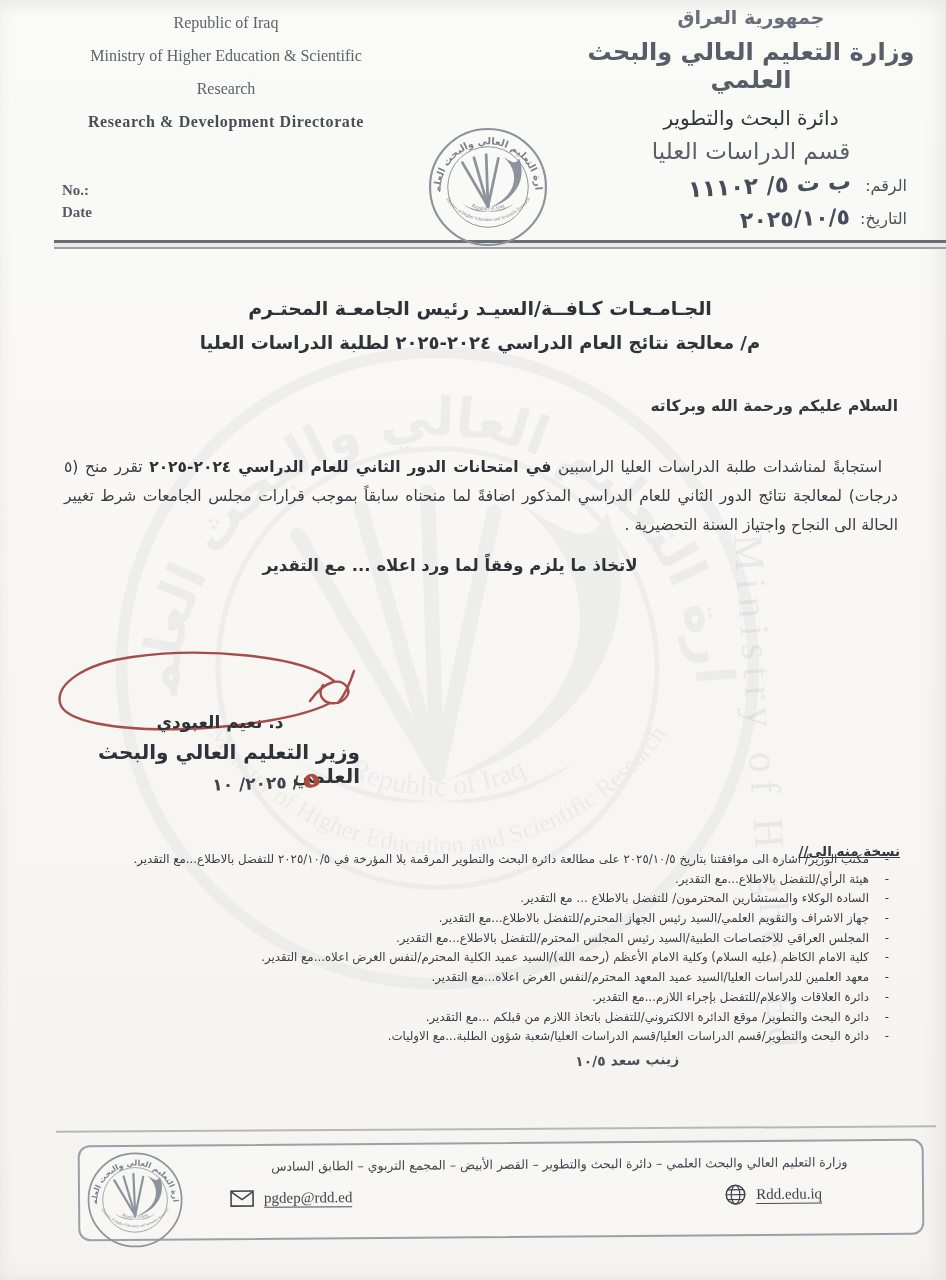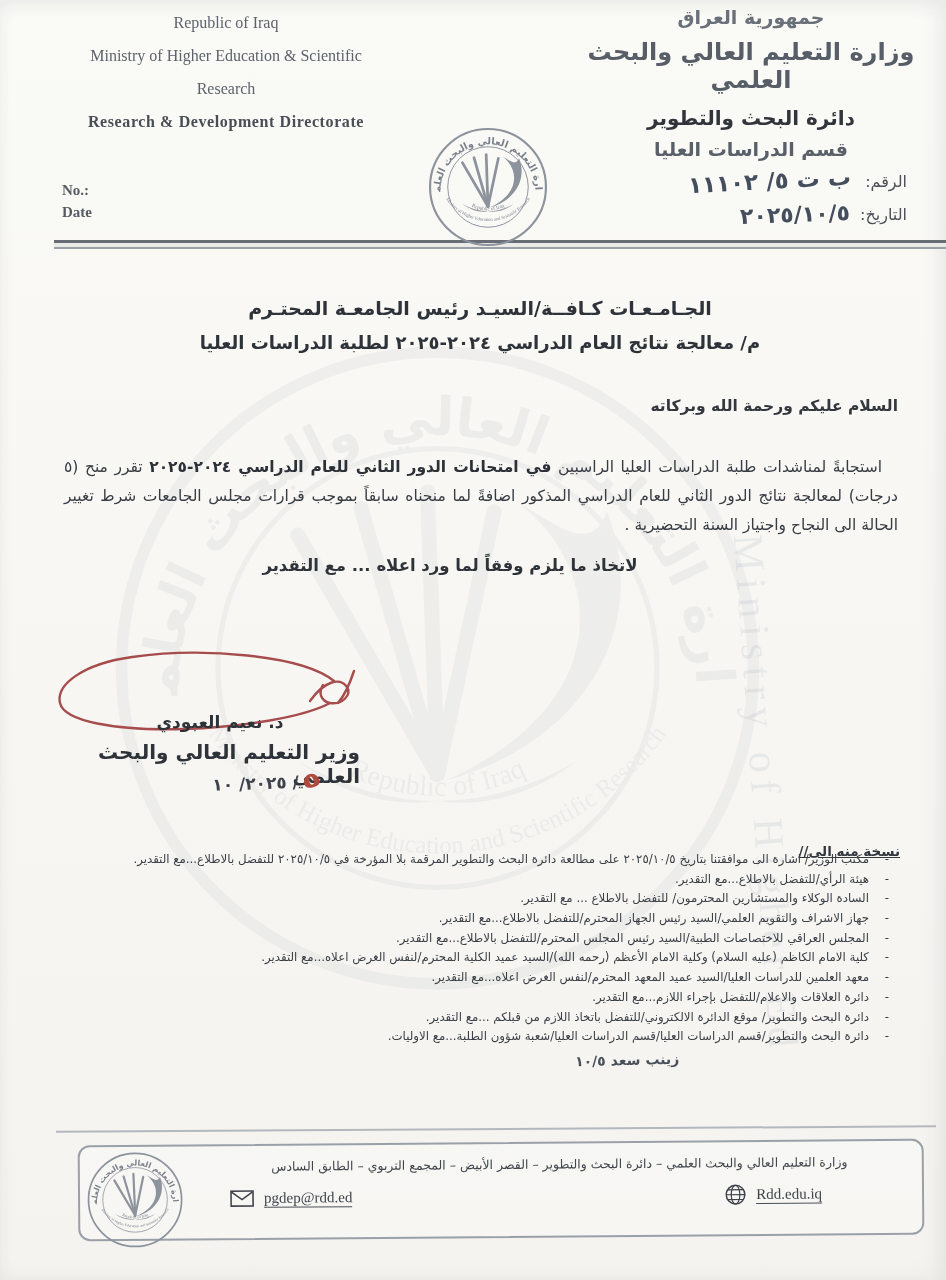--- a/index.html
+++ b/index.html
@@ -12,22 +12,22 @@
   
   .en-header{position:absolute;left:52px;top:14px;width:348px;text-align:center;
     font-family:"Liberation Serif",serif;color:#5d626b;font-size:16px;}
   .en-header .l{margin-bottom:15px;}
   .en-header .l4{font-weight:bold;color:#494e55;letter-spacing:.6px;}
   .no-date{position:absolute;left:62px;top:180px;text-align:left;font-family:"Liberation Serif",serif;
     font-weight:bold;color:#565b63;font-size:15px;line-height:1.45;}
   .ar-header{position:absolute;right:25px;top:6px;width:340px;text-align:center;direction:rtl;}
   .ar-header .c1{font-size:19px;color:#6a707a;font-weight:bold;letter-spacing:1px;}
   .ar-header .c2{font-size:24px;color:#585e68;font-weight:bold;margin-top:10px;letter-spacing:.5px;}
-  .ar-header .c3{font-size:20px;color:#31353b;font-weight:bold;margin-top:12px;}
-  .ar-header .c4{font-size:19px;color:#5a606a;font-weight:bold;margin-top:8px;letter-spacing:1px;}
+  .ar-header .c3{font-size:20px;color:#31353b;font-weight:normal;margin-top:12px;}
+  .ar-header .c4{font-size:23px;color:#5a606a;font-weight:normal;margin-top:8px;letter-spacing:1px;}
   .ref-row{display:flex;direction:rtl;align-items:center;justify-content:flex-start;margin-top:8px;padding-right:14px;}
   .ref-row .lab{font-size:16px;color:#4c5158;white-space:nowrap;}
   .hand{color:#454e5c;font-weight:bold;letter-spacing:2px;}
   .ref-num{font-size:23px;transform:rotate(-3deg);margin-right:14px;}
   .ref-date{font-size:22px;transform:rotate(-2deg);margin-right:10px;}
   .divider{position:absolute;left:54px;right:0;top:240px;height:4px;background:#eceae6;
     border-top:3px solid #686d75;border-bottom:2px solid #9aa0a7;z-index:1;}
   .seal-top{position:absolute;left:427px;top:124px;width:122px;height:126px;z-index:2;}
   
   .title-block{position:absolute;left:180px;top:290px;width:600px;text-align:center;direction:rtl;

